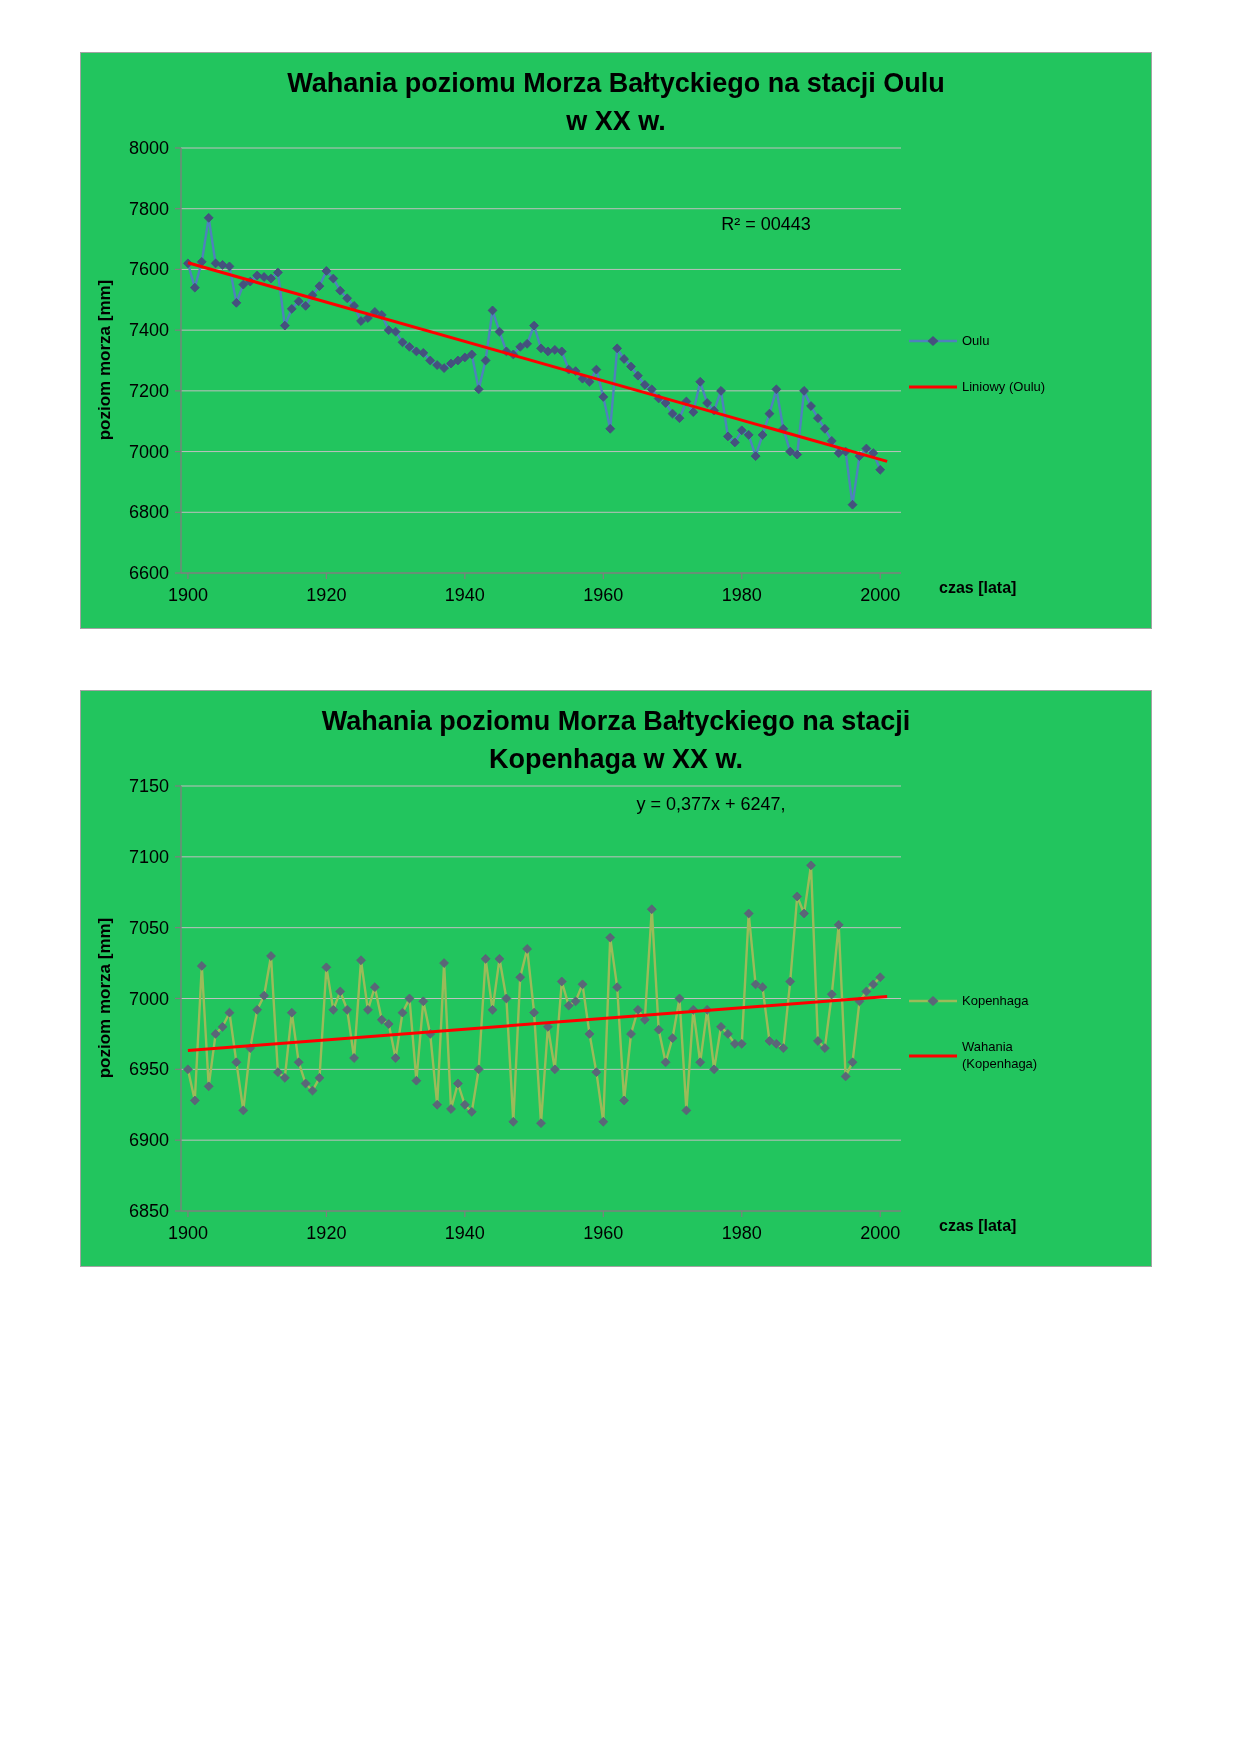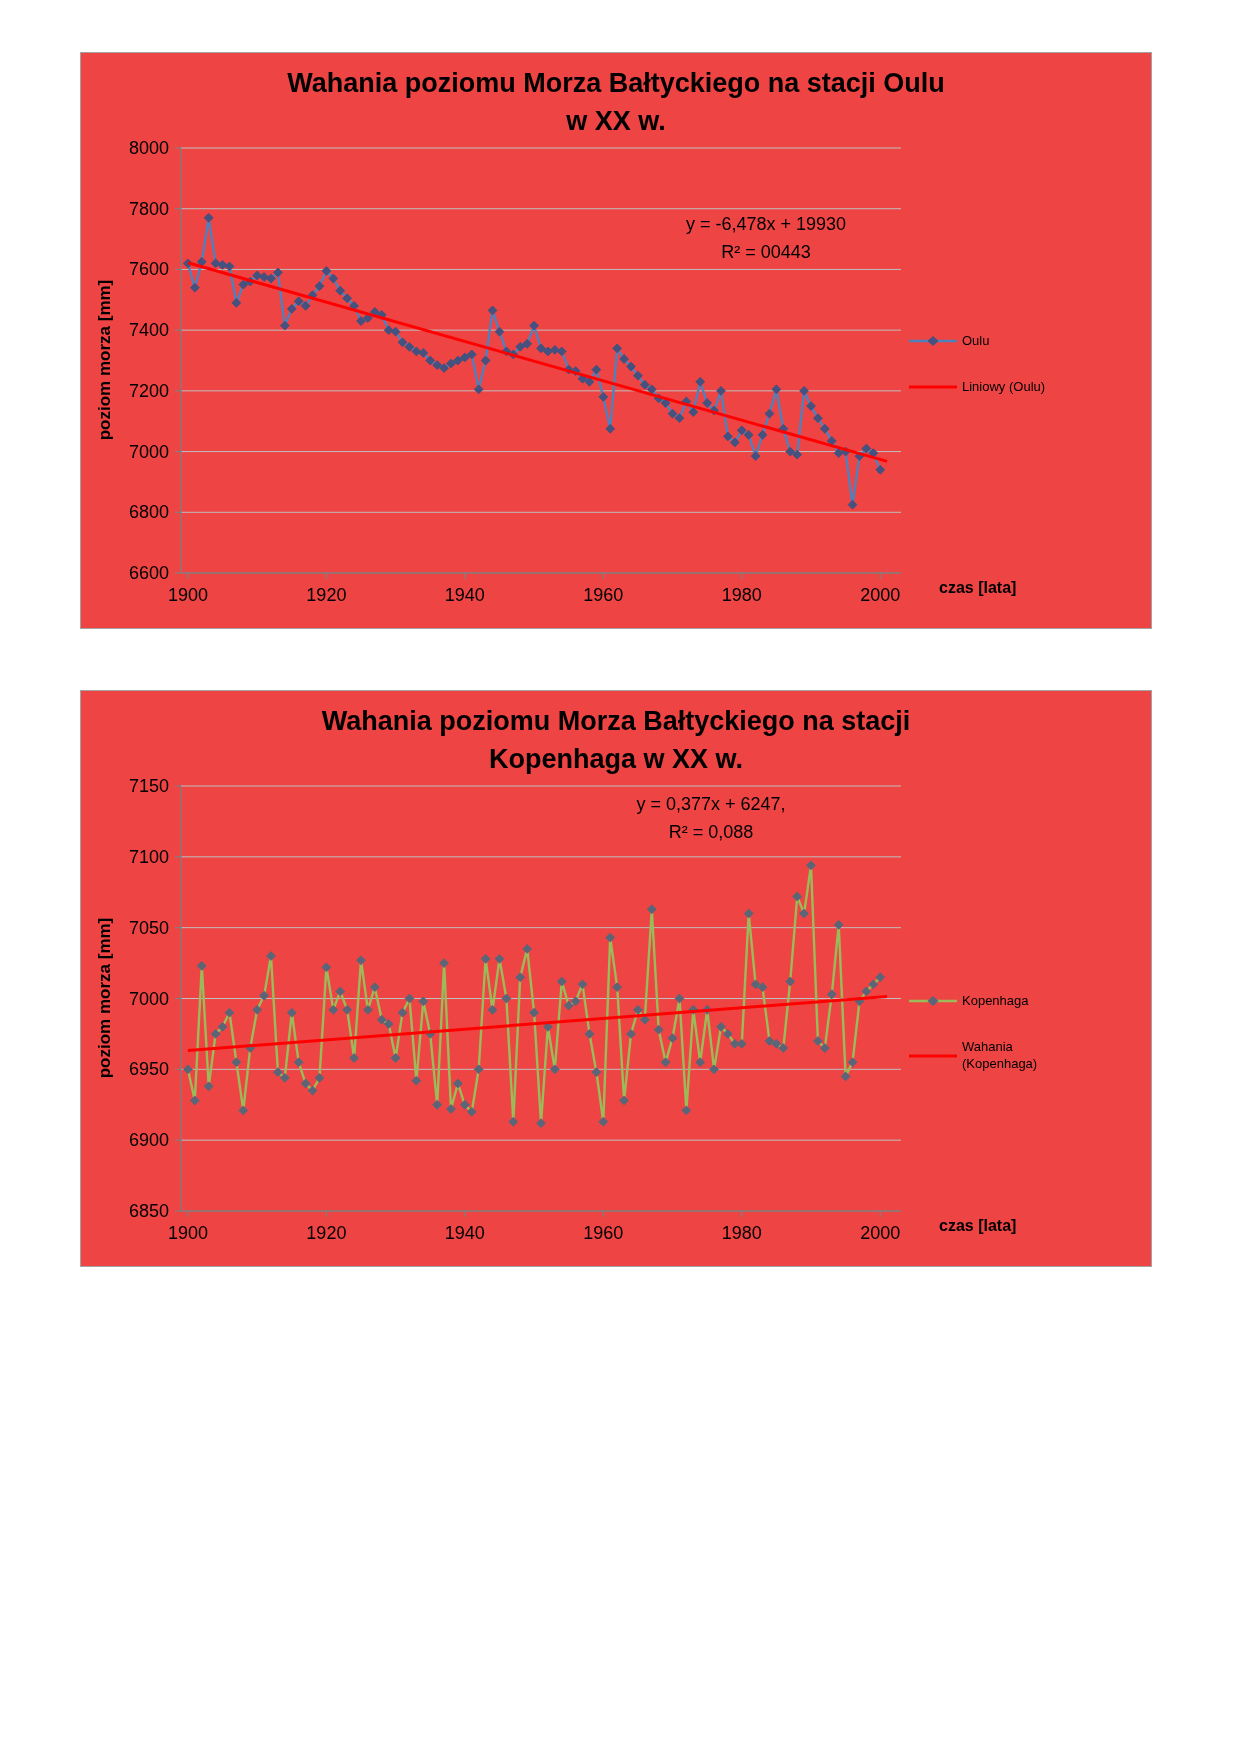--- a/index.html
+++ b/index.html
@@ -2,21 +2,21 @@
 <html><head>
 <meta charset="utf-8">
 <style>
   html,body{margin:0;padding:0;}
   body{
     width:1240px;height:1754px;background:#ffffff;position:relative;
     font-family:"Liberation Sans",sans-serif;color:#000;
   }
   .chart-box{
     position:absolute;width:1070px;height:575px;
-    border:1px solid #a3a3a3;background:#ef4444;overflow:hidden;
+    border:1px solid #a3a3a3;background:#22c55e;overflow:hidden;
   }
   #chart1{left:80px;top:52px;}
   #chart2{left:80px;top:690px;}
   .chart-title{
     position:absolute;top:12px;left:30px;width:1010px;text-align:center;
     font-size:27px;font-weight:bold;line-height:1.4;z-index:2;
   }
   .plot-svg{position:absolute;left:0;top:0;z-index:1;}
   .ylabel{
     position:absolute;left:24px;top:307px;
@@ -186,21 +186,20 @@
       <path d="M 785.3846153846154 391.1357142857143 L 789.7846153846153 395.5357142857143 L 785.3846153846154 399.93571428571425 L 780.9846153846154 395.5357142857143 Z" fill="#45517e" stroke="#45517e"></path>
       <path d="M 792.3076923076924 395.68928571428575 L 796.7076923076924 400.0892857142857 L 792.3076923076924 404.4892857142857 L 787.9076923076924 400.0892857142857 Z" fill="#45517e" stroke="#45517e"></path>
       <path d="M 799.2307692307692 412.3857142857143 L 803.6307692307691 416.7857142857143 L 799.2307692307692 421.18571428571425 L 794.8307692307692 416.7857142857143 Z" fill="#45517e" stroke="#45517e"></path>
       <line x1="106.92307692307692" y1="209.81071428571397" x2="806.1538461538461" y2="408.43082142857116" stroke="#ff0000" stroke-width="3"></line>
     </svg>
 
   <div class="ylabel">poziom morza [mm]</div>
   <div class="xlabel">czas [lata]</div>
 
   <div class="equation">
-    <div>y = -6,478x + 19930</div>
     <div>R² = 00443</div>
   </div>
 
   <div class="legend">
     <div class="legend-item">
       <svg width="48" height="14">
         <line x1="0" y1="7" x2="48" y2="7" stroke-width="2.5" stroke="#4f81bd"></line>
         <path d="M24 2 L29.5 7 L24 12 L18.5 7 Z" fill="#45517e"></path>
       </svg>
       <span class="legend-label">Oulu</span>
@@ -358,21 +357,20 @@
       <path d="M 792.3076923076924 288.9333333333334 L 796.7076923076924 293.33333333333337 L 792.3076923076924 297.73333333333335 L 787.9076923076924 293.33333333333337 Z" fill="#5a6678" stroke="#5a6678"></path>
       <path d="M 799.2307692307692 281.85 L 803.6307692307691 286.25 L 799.2307692307692 290.65 L 794.8307692307692 286.25 Z" fill="#5a6678" stroke="#5a6678"></path>
       <line x1="106.92307692307692" y1="359.49166666666645" x2="806.1538461538461" y2="305.54924999999946" stroke="#ff0000" stroke-width="3"></line>
     </svg>
 
   <div class="ylabel">poziom morza [mm]</div>
   <div class="xlabel">czas [lata]</div>
 
   <div class="equation">
     <div>y = 0,377x + 6247,</div>
-    <div>R² = 0,088</div>
   </div>
 
   <div class="legend">
     <div class="legend-item">
       <svg width="48" height="14">
         <line x1="0" y1="7" x2="48" y2="7" stroke-width="2.5" stroke="#9bbb59"></line>
         <path d="M24 2 L29.5 7 L24 12 L18.5 7 Z" fill="#5a6678"></path>
       </svg>
       <span class="legend-label">Kopenhaga</span>
     </div>

